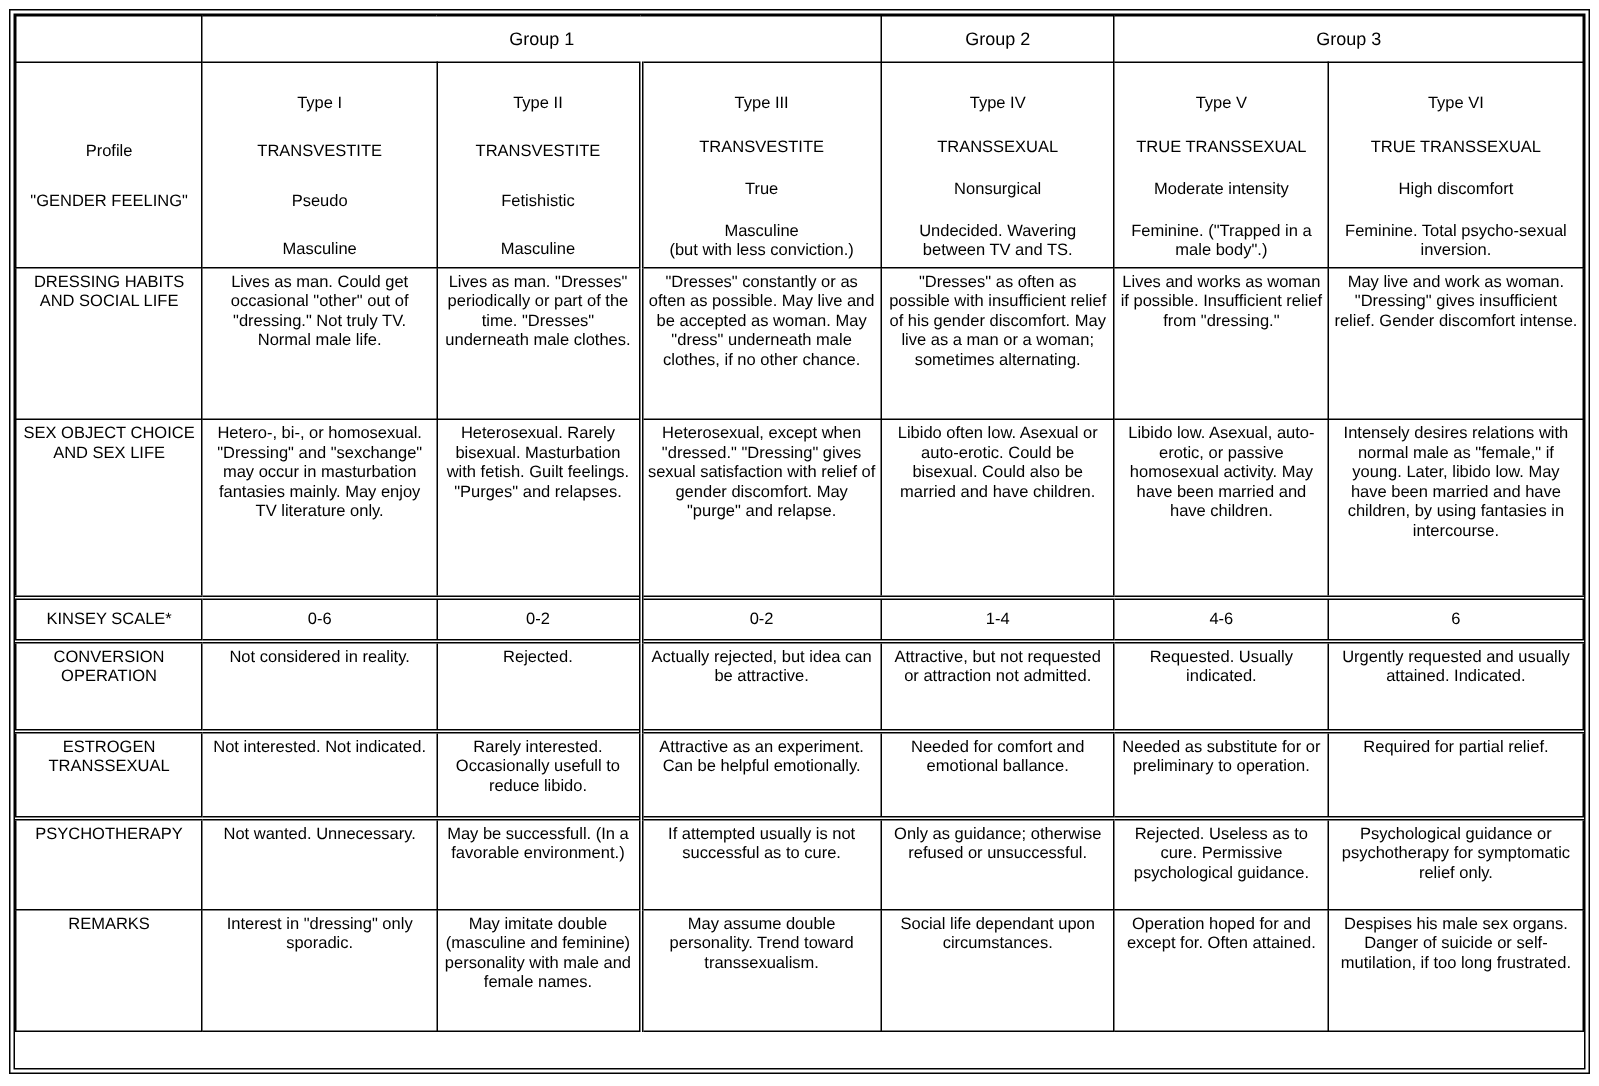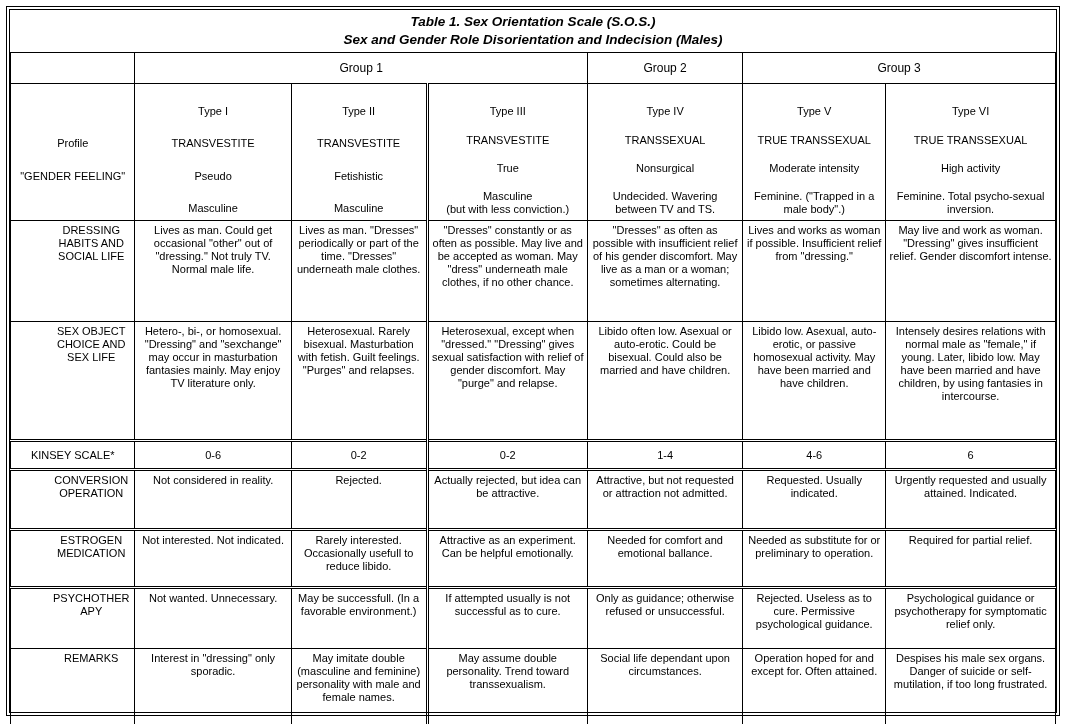--- a/index.html
+++ b/index.html
@@ -13,21 +13,21 @@
   
   .r-group td{vertical-align:middle;height:26px;padding:2px;}
   .grp{font-weight:normal;font-size:12px;}
   
   .r-profile td{height:120px;padding:4px 3px;}
   .profcell{vertical-align:top;}
   .pstack{display:flex;flex-direction:column;justify-content:space-between;height:112px;margin-top:16px;}
   .pline{min-height:15px;display:flex;align-items:center;justify-content:center;white-space:pre-line;}
   .pline.grow{flex:0 0 auto;}
   
-  .rowhead{font-size:11px;padding-left:40px;}
+  .rowhead{font-size:11px;}
   .r-dressing td{height:94px;}
   .r-sexobj td{height:111px;}
   .r-kinsey td{height:22px;vertical-align:middle;padding:2px;}
   .r-conversion td{height:51px;}
   .r-estrogen td{height:49px;}
   .r-psycho td{height:53px;}
   .r-remarks td{height:74px;}
   
   .hsep td{border-top:3px double #000;}
   td.vsep{border-left:3px double #000;}
@@ -43,26 +43,20 @@
     <col style="width:121px">
         <col style="width:152px">
         <col style="width:132px">
         <col style="width:156px">
     <col style="width:151px">
         <col style="width:139px">
         <col style="width:165px">
   </colgroup>
 
   <tbody>
-        <tr class="r-title">
-    <td colspan="7">
-      <div class="t1">Table 1. Sex Orientation Scale (S.O.S.)</div>
-      <div class="t2">Sex and Gender Role Disorientation and Indecision (Males)</div>
-    </td>
-  </tr>
 
   <tr class="r-group">
     <td></td>
     <td colspan="3" class="grp">Group 1</td>
     <td class="grp">Group 2</td>
     <td colspan="2" class="grp">Group 3</td>
   </tr>
 
   <tr class="r-profile">
     <td class="rowhead profcell">
@@ -111,21 +105,21 @@
         <div class="pline">Type V</div>
         <div class="pline">TRUE TRANSSEXUAL</div>
         <div class="pline">Moderate intensity</div>
         <div class="pline grow">Feminine. ("Trapped in a male body".)</div>
       </div>
     </td>
     <td class="profcell">
       <div class="pstack">
         <div class="pline">Type VI</div>
         <div class="pline">TRUE TRANSSEXUAL</div>
-        <div class="pline">High activity</div>
+        <div class="pline">High discomfort</div>
         <div class="pline grow">Feminine. Total psycho-sexual inversion.</div>
       </div>
     </td>
   </tr>
 
   <tr class="r-dressing">
     <td class="rowhead">DRESSING HABITS AND SOCIAL LIFE</td>
     <td>Lives as man. Could get occasional "other" out of "dressing." Not truly TV. Normal male life.</td>
     <td>Lives as man. "Dresses" periodically or part of the time. "Dresses" underneath male clothes.</td>
     <td class="vsep">"Dresses" constantly or as often as possible. May live and be accepted as woman. May "dress" underneath male clothes, if no other chance.</td>
@@ -158,21 +152,21 @@
     <td class="rowhead">CONVERSION OPERATION</td>
     <td>Not considered in reality.</td>
     <td>Rejected.</td>
     <td class="vsep">Actually rejected, but idea can be attractive.</td>
     <td>Attractive, but not requested or attraction not admitted.</td>
     <td>Requested. Usually indicated.</td>
     <td>Urgently requested and usually attained. Indicated.</td>
   </tr>
 
   <tr class="r-estrogen hsep">
-    <td class="rowhead">ESTROGEN MEDICATION</td>
+    <td class="rowhead">ESTROGEN TRANSSEXUAL</td>
     <td>Not interested. Not indicated.</td>
     <td>Rarely interested. Occasionally usefull to reduce libido.</td>
     <td class="vsep">Attractive as an experiment. Can be helpful emotionally.</td>
     <td>Needed for comfort and emotional ballance.</td>
     <td>Needed as substitute for or preliminary to operation.</td>
     <td>Required for partial relief.</td>
   </tr>
 
   <tr class="r-psycho hsep">
     <td class="rowhead">PSYCHOTHERAPY</td>

